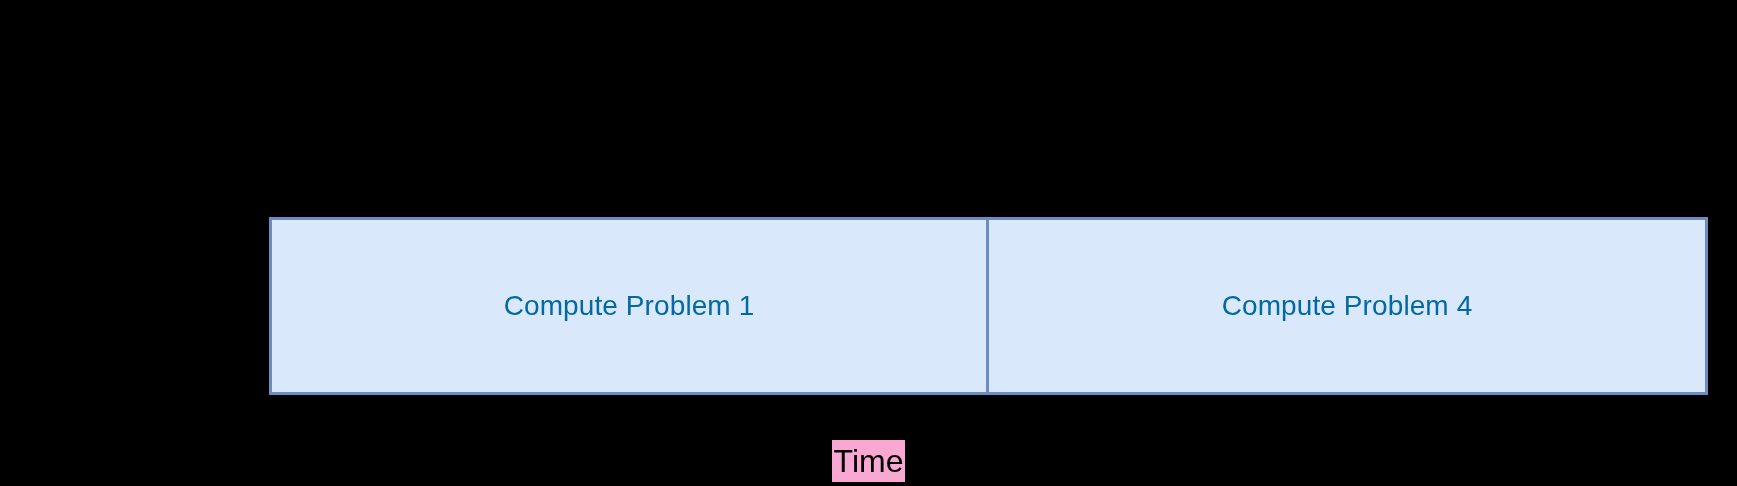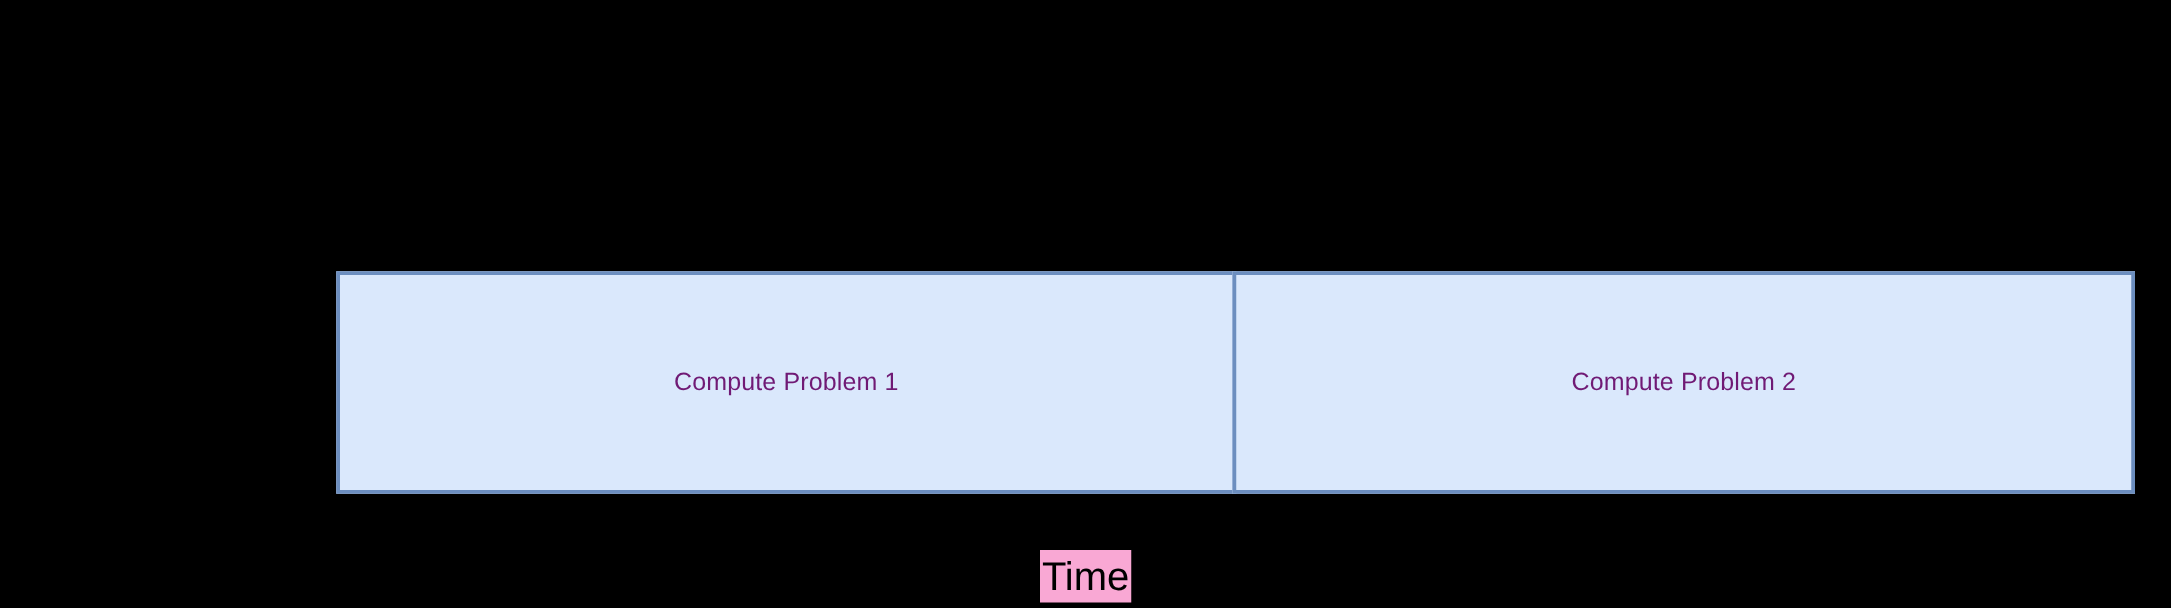--- a/index.html
+++ b/index.html
@@ -40,23 +40,23 @@
     align-items: center;
     justify-content: center;
     overflow: hidden;
   }
   .timeline-block + .timeline-block {
     border-left-width: 3px;
     margin-left: -3px;
   }
   .block-label {
     font-family: "Liberation Sans", sans-serif;
-    font-size: 20px;
+    font-size: 28px;
     line-height: 1.2;
-    color: #701a75;
+    color: #0369a1;
     text-align: left;
     white-space: nowrap;
     letter-spacing: 0.1px;
   }
   
   #axis-caption {
     position: absolute;
     left: 0;
     top: 440px;
     width: 1737px;
@@ -79,21 +79,21 @@
 
 <div id="canvas">
 
   <div id="timeline-row">
 
     <div class="timeline-block" style="flex: 720 0 0;">
       <span class="block-label">Compute Problem 1</span>
     </div>
 
     <div class="timeline-block" style="flex: 722 0 0;">
-      <span class="block-label">Compute Problem 2</span>
+      <span class="block-label">Compute Problem 4</span>
     </div>
 
   </div>
 
   <div id="axis-caption">
     <span class="caption-text">Time</span>
   </div>
 
 </div>
 

